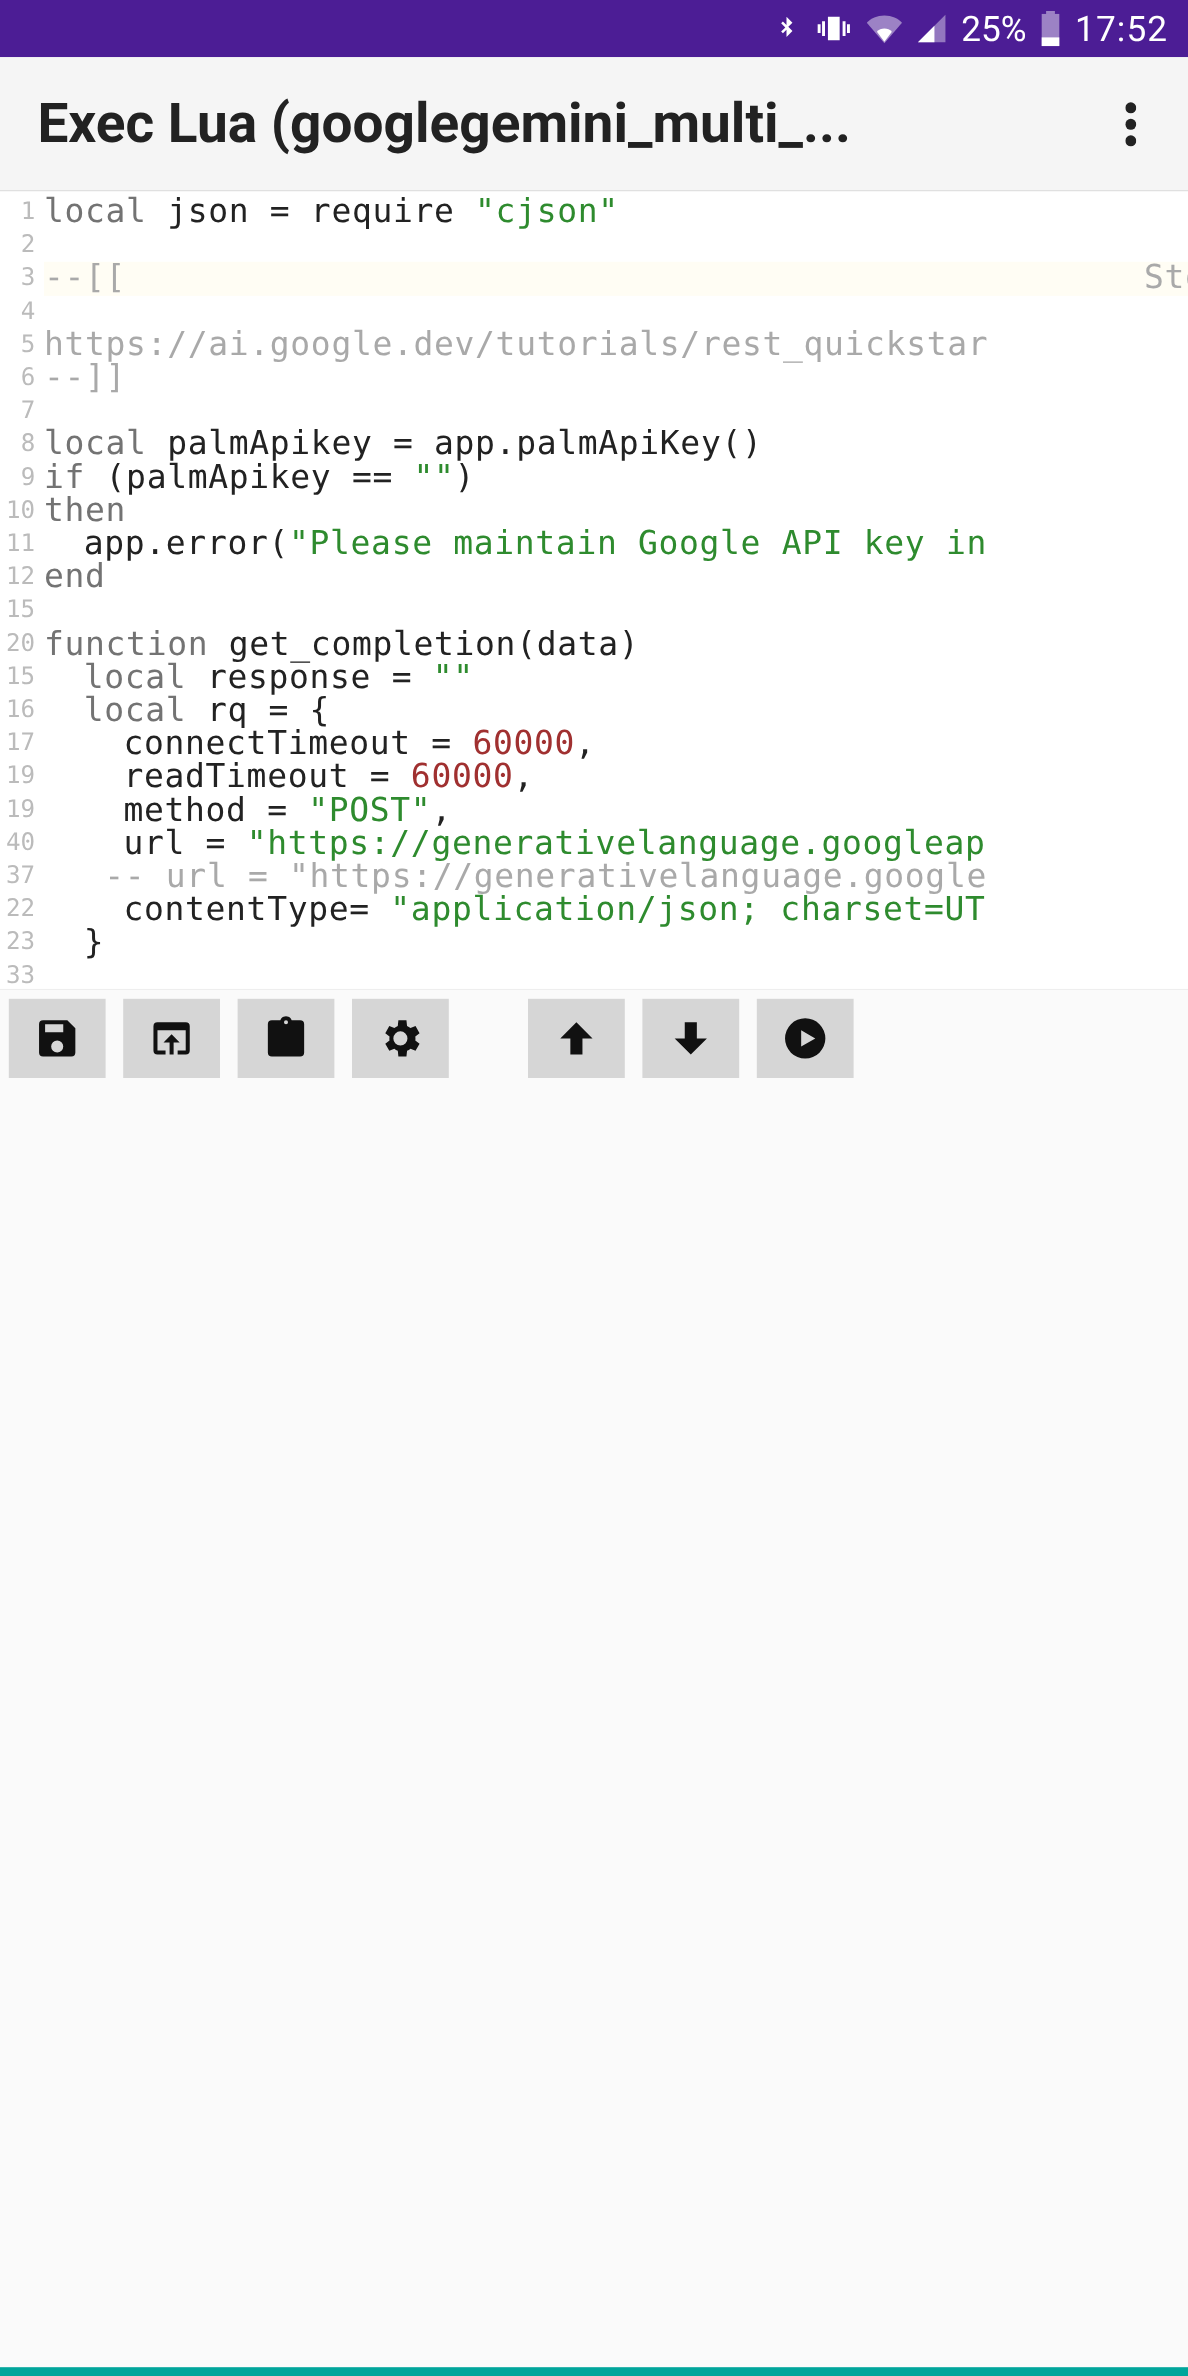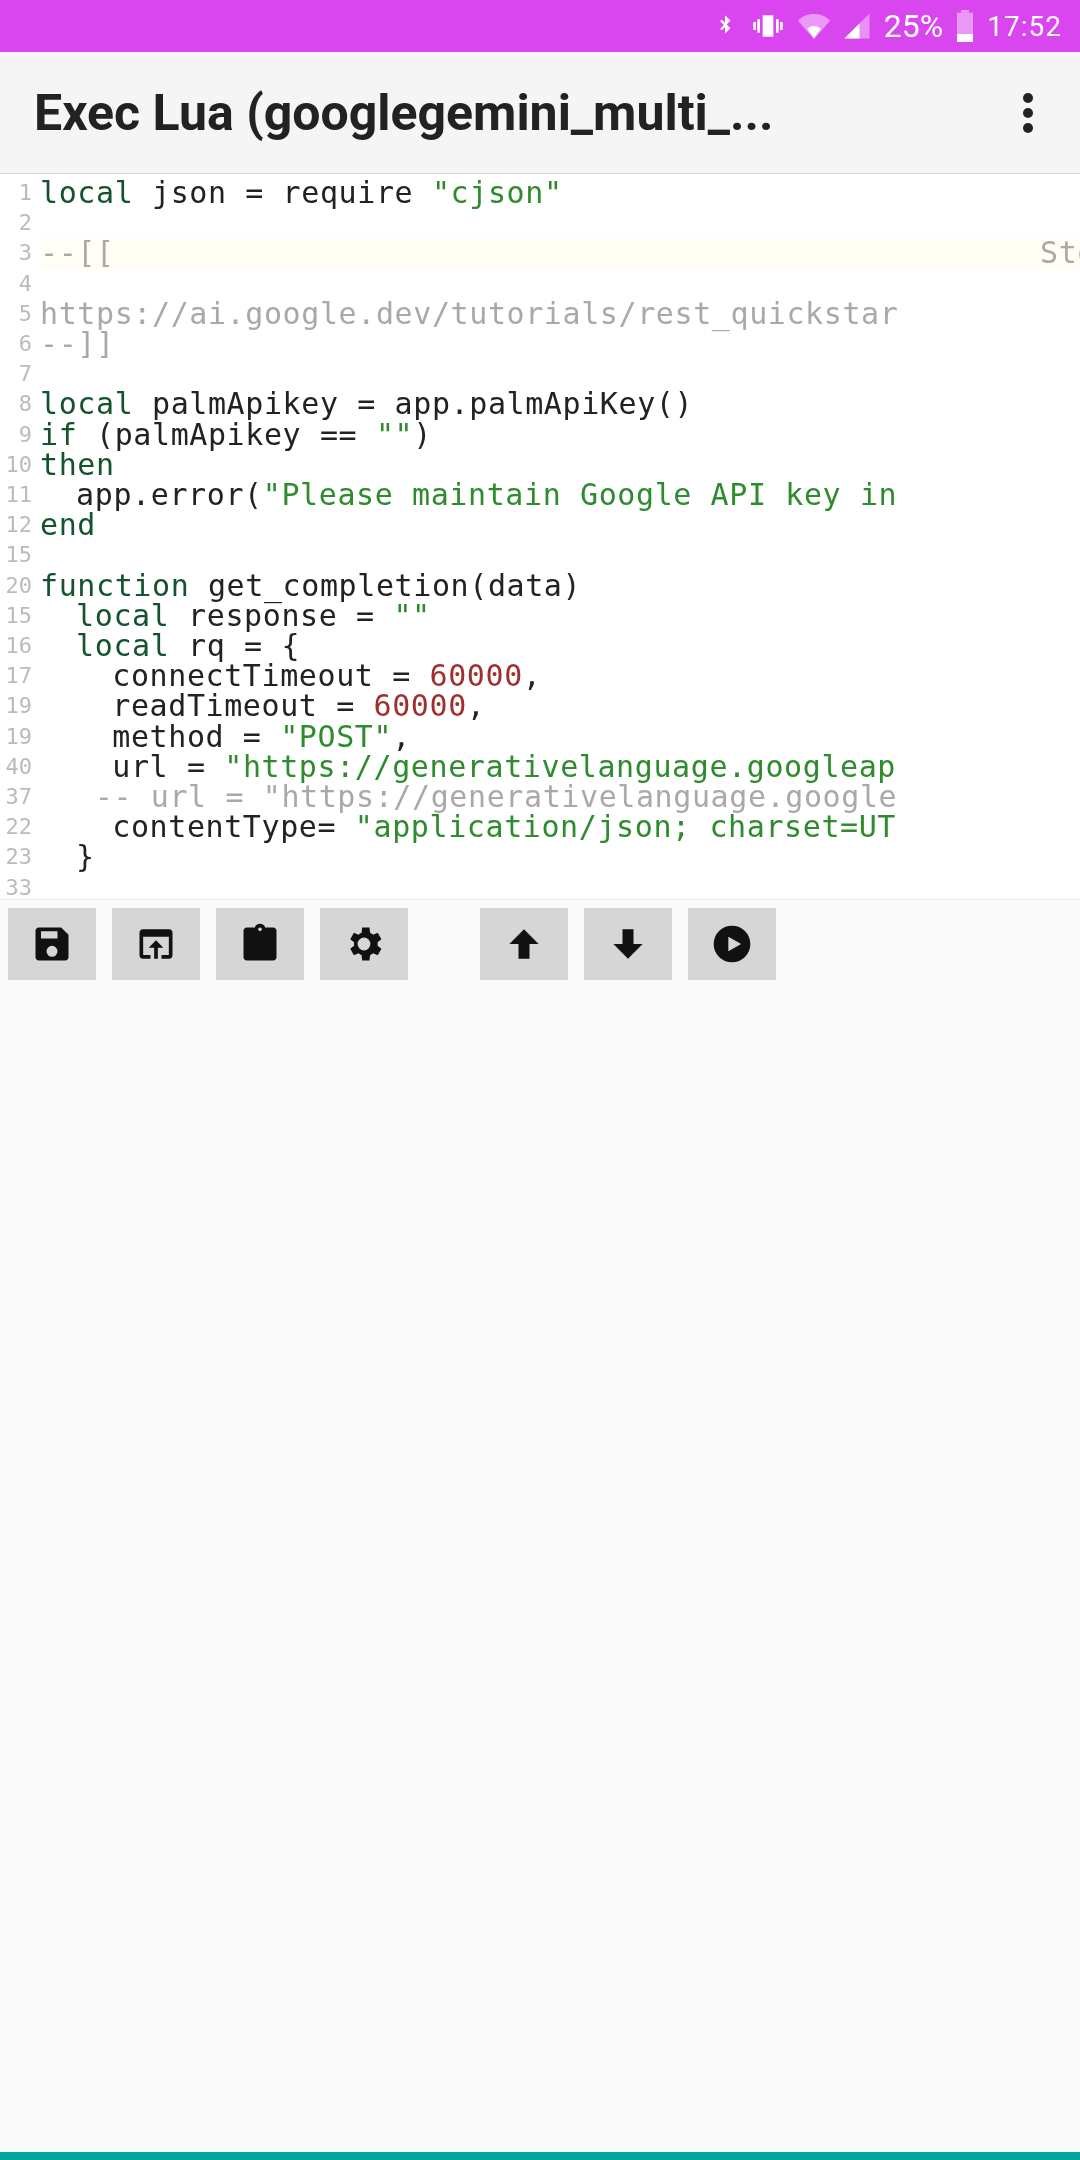--- a/index.html
+++ b/index.html
@@ -8,32 +8,32 @@
       width: 1080px;
       height: 2160px;
       background: #fafafa;
       overflow: hidden;
       position: relative;
     }
 
     
     .status-bar {
       height: 52px;
-      background: #d946ef;
+      background: #4c1d95;
       color: #fff;
       display: flex;
       align-items: center;
       justify-content: flex-end;
       padding: 0 18px;
       gap: 12px;
       font-size: 32px;
     }
     .status-bar .icon-slot { display: inline-flex; align-items: center; }
     .status-bar .battery { font-size: 32px; }
-    .status-bar .clock { font-size: 28px; letter-spacing: 1px; font-weight: 400; }
+    .status-bar .clock { font-size: 32px; letter-spacing: 1px; font-weight: 400; }
 
     
     .app-bar {
       height: 122px;
       background: #f5f5f5;
       border-bottom: 1px solid #d8d8d8;
       display: flex;
       align-items: center;
       justify-content: space-between;
       padding: 0 22px 0 34px;
@@ -78,21 +78,21 @@
       flex-shrink: 0;
     }
     .code {
       padding-top: 4px;
       white-space: pre;
       line-height: 30.2px;
       letter-spacing: 0.6px;
       color: #222;
       overflow: hidden;
     }
-    .tok-kw { color: #14532d; }
+    .tok-kw { color: #737373; }
     .tok-str { color: #2e8b2e; }
     .tok-num { color: #a03030; }
     .tok-com { color: #a9a9a9; }
     .pos2 { display: inline-block; width: 2ch; }
     .pos4 { display: inline-block; width: 4ch; }
     .hl-line { background: #fffdf4; display: inline-block; min-width: 1000px; }
 
     
     .toolbar {
       display: flex;

